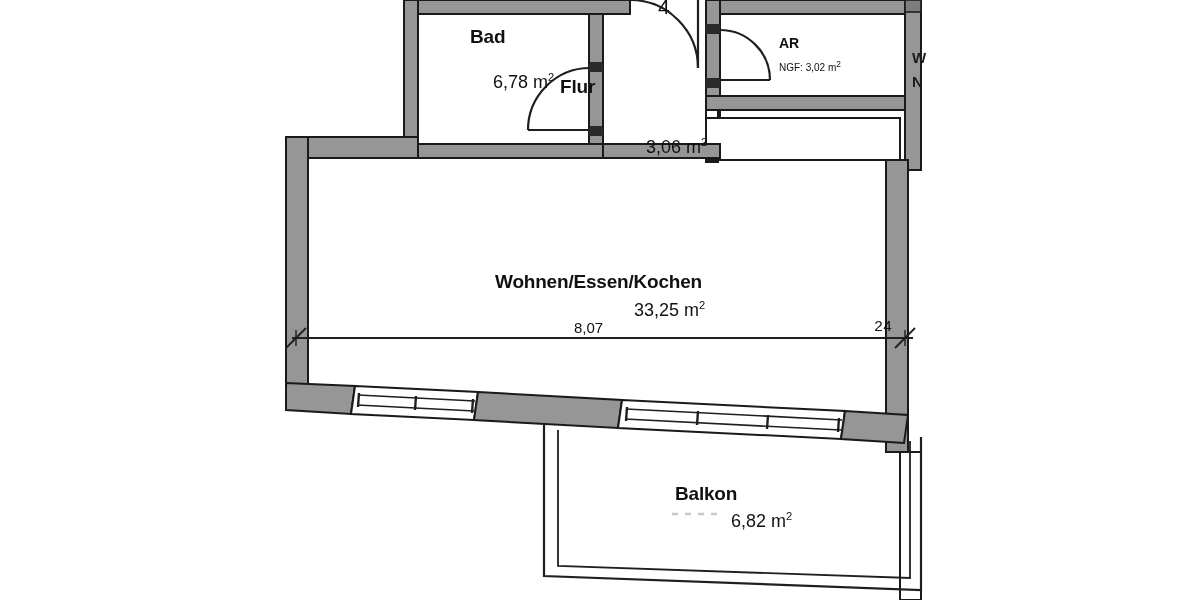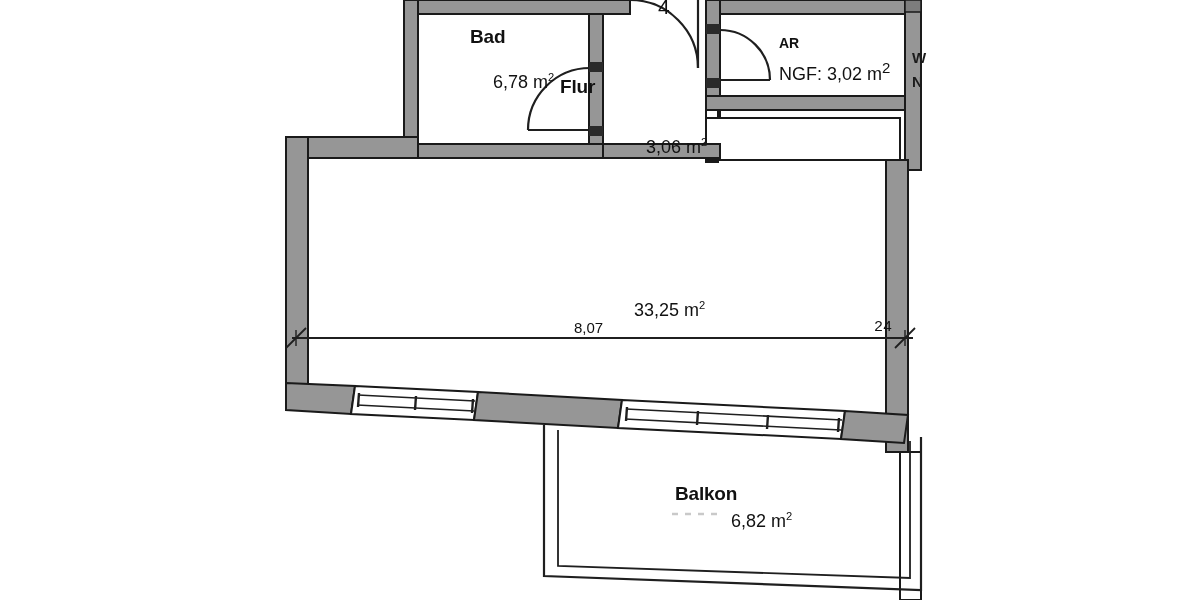--- a/index.html
+++ b/index.html
@@ -39,21 +39,21 @@
     font-size: 18px;
     font-weight: normal;
   }
   .lbl-room-area sup,
   .lbl-room-name sup {
     font-size: 0.62em;
     vertical-align: super;
     line-height: 0;
   }
   .lbl-ngf {
-    font-size: 18px;
+    font-size: 10px;
     font-weight: normal;
   }
   .lbl-ar {
     font-size: 14px;
     font-weight: bold;
   }
   .lbl-dim {
     font-size: 15px;
     font-weight: normal;
   }
@@ -174,20 +174,21 @@
   <div class="lbl lbl-room-name" style="left:560px; top:77px;">Flur</div>
   <div class="lbl lbl-room-area" style="left:646px; top:106px;margin-top:32px;">
     <span>3,06 m</span><sup>2</sup>
   </div>
 
   <div class="lbl lbl-ar" style="left:779px; top:36px;">AR</div>
   <div class="lbl lbl-ngf" style="left:779px; top:60px;">
     <span>NGF: 3,02 m</span><sup>2</sup>
   </div>
 
+  <div class="lbl lbl-room-name" style="left:495px; top:272px;">Wohnen/Essen/Kochen</div>
   <div class="lbl lbl-room-area" style="left:634px; top:301px;">
     <span>33,25 m</span><sup>2</sup>
   </div>
 
   <div class="lbl lbl-room-name" style="left:675px; top:484px;text-align:right;">Balkon</div>
   <div class="lbl lbl-room-area" style="left:731px; top:512px;">
     <span>6,82 m</span><sup>2</sup>
   </div>
 
   <div class="lbl lbl-dim" style="left:574px; top:320px;">8,07</div>

